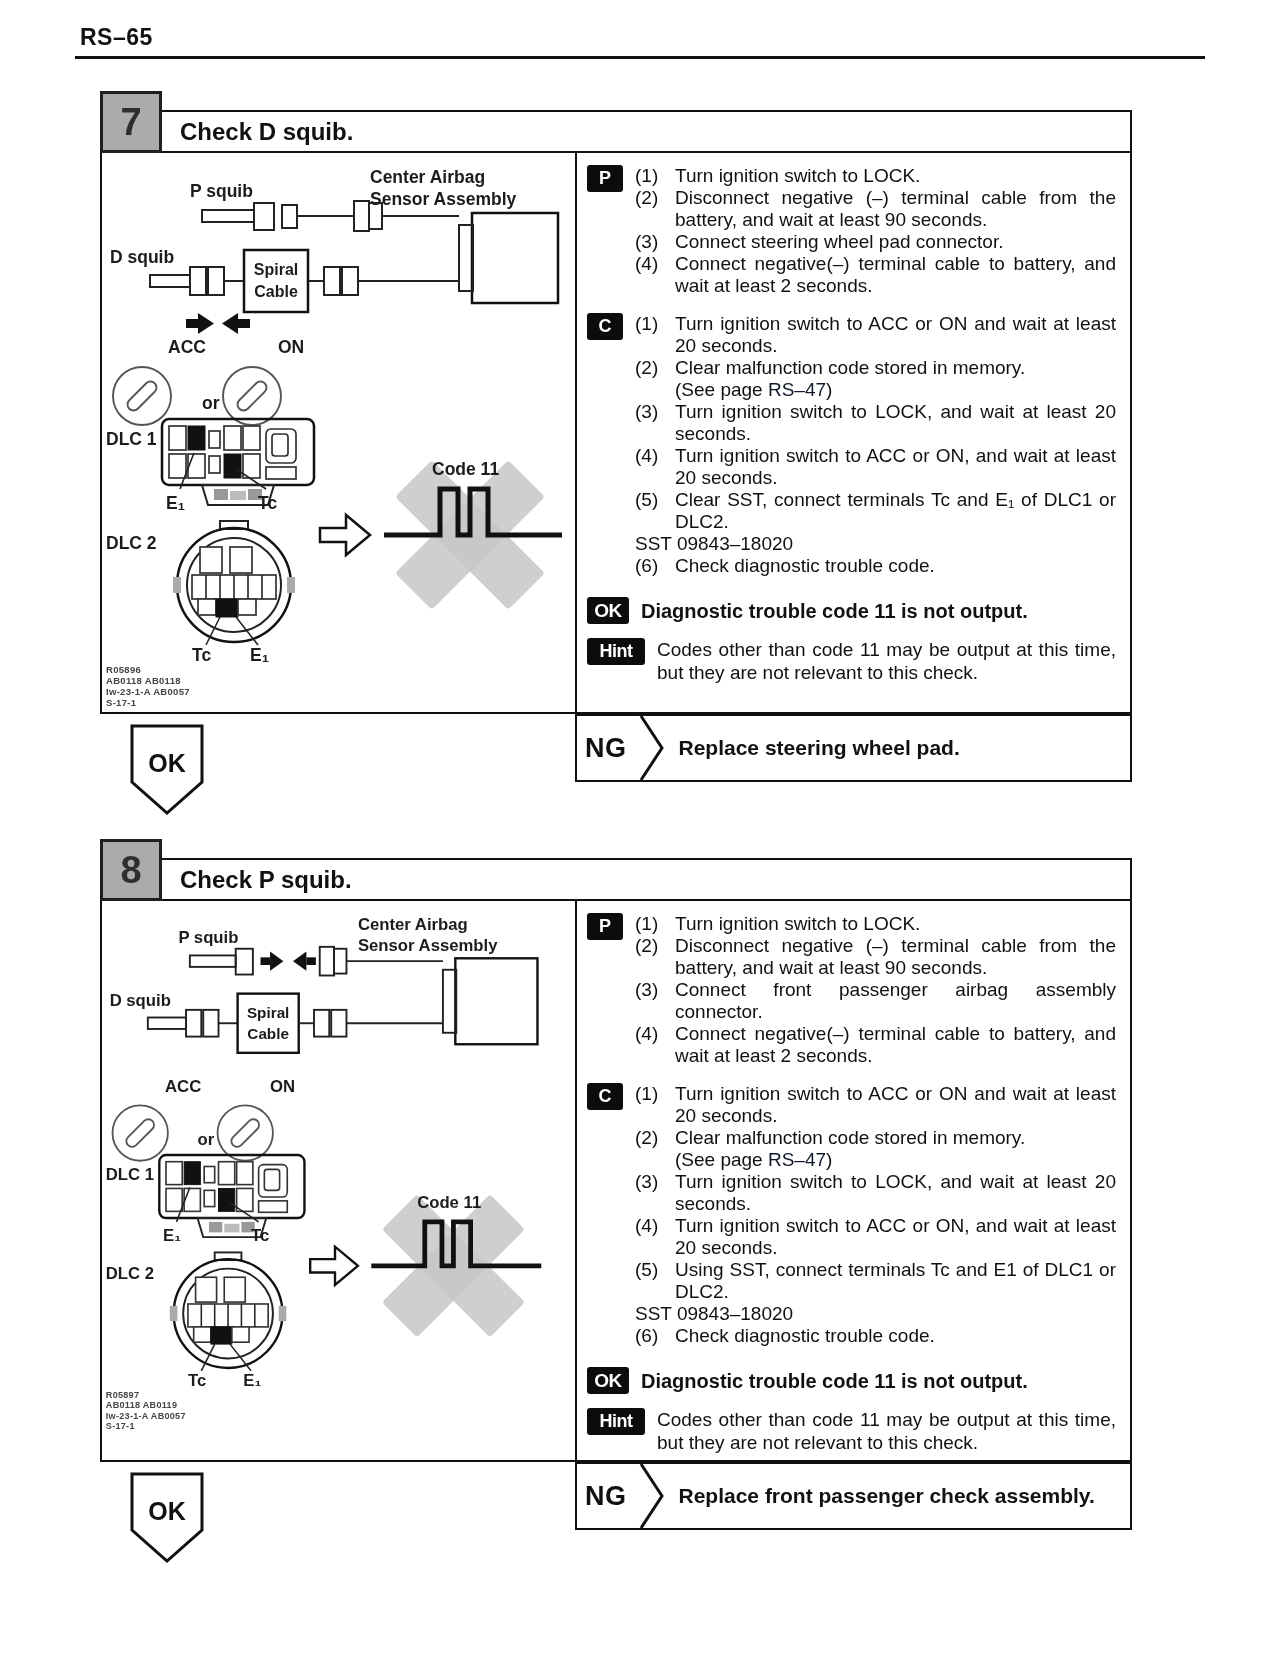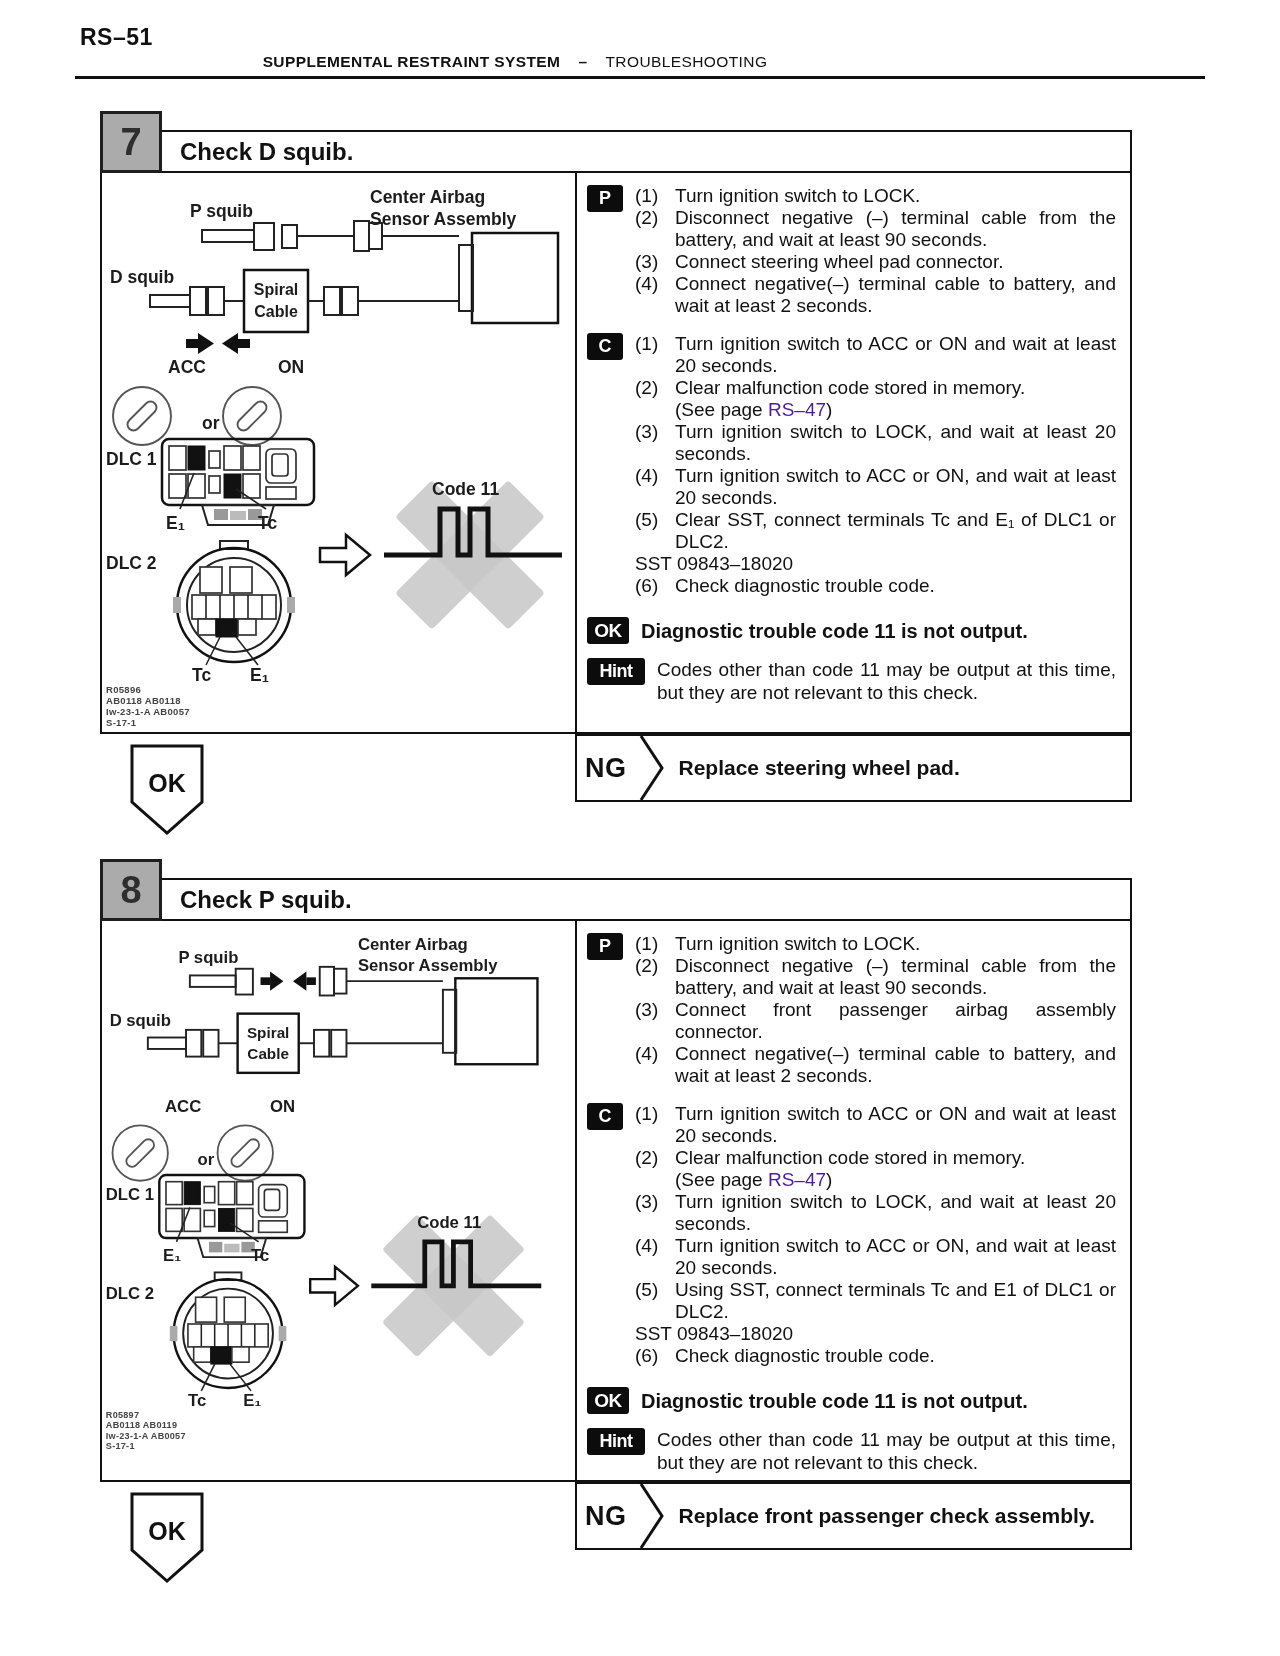--- a/index.html
+++ b/index.html
@@ -31,21 +31,21 @@
   .badge{background:#0c0c0c;color:#fff;font-weight:bold;display:inline-flex;align-items:center;justify-content:center;
     border-radius:3px;height:27px;flex:0 0 auto;margin-right:12px;margin-top:0px;}
   .badge-sm{width:36px;font-size:18px;}
   .badge-ok{width:42px;font-size:19px;letter-spacing:-.5px;}
   .badge-hint{width:58px;font-size:18px;letter-spacing:-.5px;}
   .list{flex:1;}
   .item{display:flex;align-items:flex-start;}
   .num{flex:0 0 40px;font-size:19px;line-height:22px;}
   .itext{flex:1;font-size:19px;line-height:22px;text-align:justify;}
   .sst-line{font-size:19px;line-height:22px;margin:0;}
-  .link{color:#4c1d95;text-decoration:none;cursor:pointer;}
+  .link{color:#0f172a;text-decoration:none;cursor:pointer;}
   .ok-line{margin-top:20px;margin-bottom:14px;align-items:center;}
   .ok-text{font-size:20px;font-weight:bold;line-height:24px;flex:1;}
   .hint-line{margin-bottom:0;justify-content:flex-end;}
   .hint-text{font-size:19px;line-height:23px;flex:1;text-align:justify;}
 
   
   .step-footer{position:relative;height:125px;}
   .ng-row{position:absolute;left:475px;right:0;top:0;height:68px;border:2.5px solid #111;box-sizing:border-box;
     background:#fff;display:flex;align-items:center;padding-left:8px;}
   .ng-label{font-size:27px;font-weight:bold;letter-spacing:.5px;}
@@ -65,24 +65,21 @@
   .reft{font:bold 9.5px "Liberation Sans",sans-serif;fill:#444;letter-spacing:.3px;}
   .ptr{stroke:#222;stroke-width:1.6;}
   .wave{fill:none;stroke:#111;stroke-width:5;}
   .cross{fill:#c7c7c7;opacity:.85;}
   .solid{fill:#111;}
 </style>
 </head>
 <body>
 
 <div class="page-head">
-  <div class="page-code">RS–51</div>
-  <div class="head-line">
-    <span class="strong">SUPPLEMENTAL RESTRAINT SYSTEM</span><span class="sep">–</span><span>TROUBLESHOOTING</span>
-  </div>
+  <div class="page-code">RS–65</div>
   <div class="head-rule"></div>
 </div>
 
 <div class="step step-7">
   <div class="step-header">
     <div class="step-num-cell">7</div>
     <div class="step-title-box">Check D squib.</div>
   </div>
 
   <div class="step-body">

